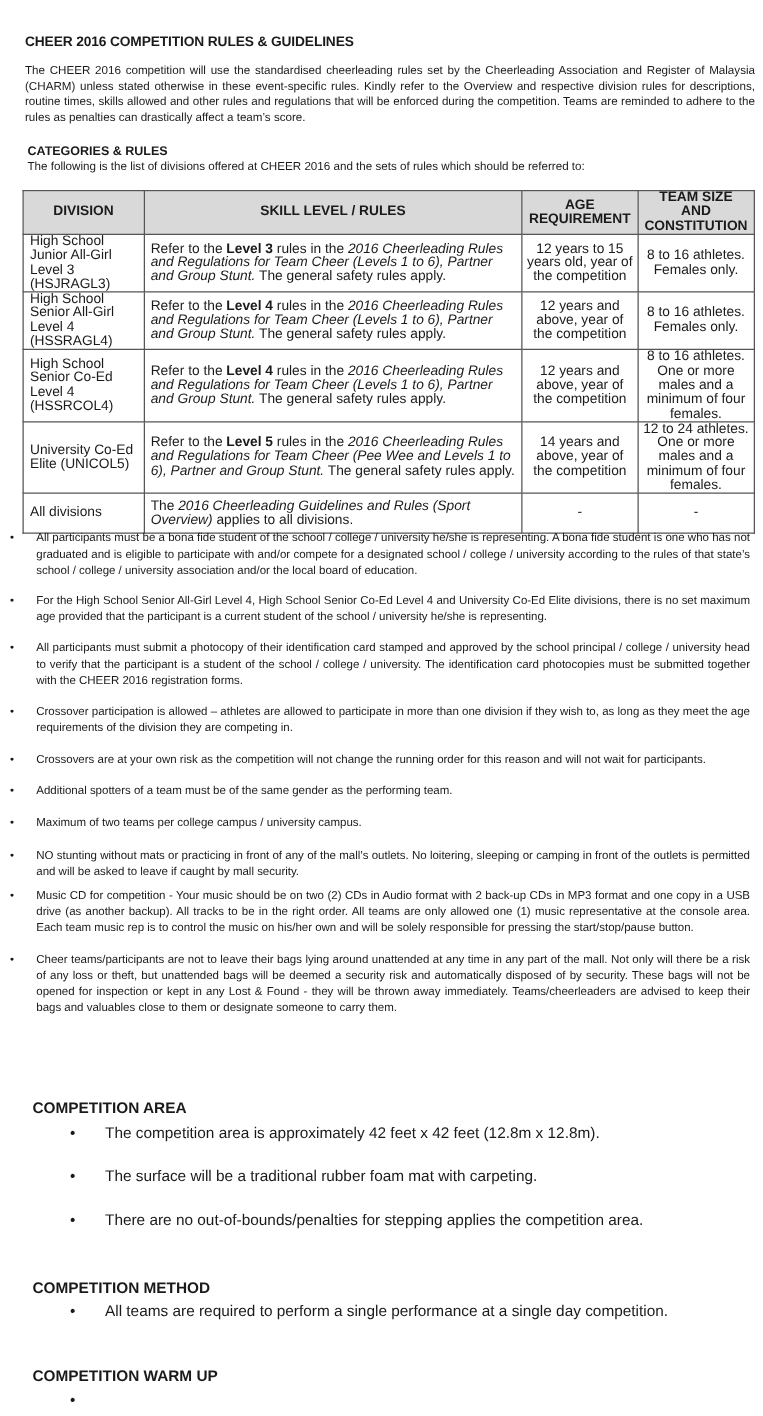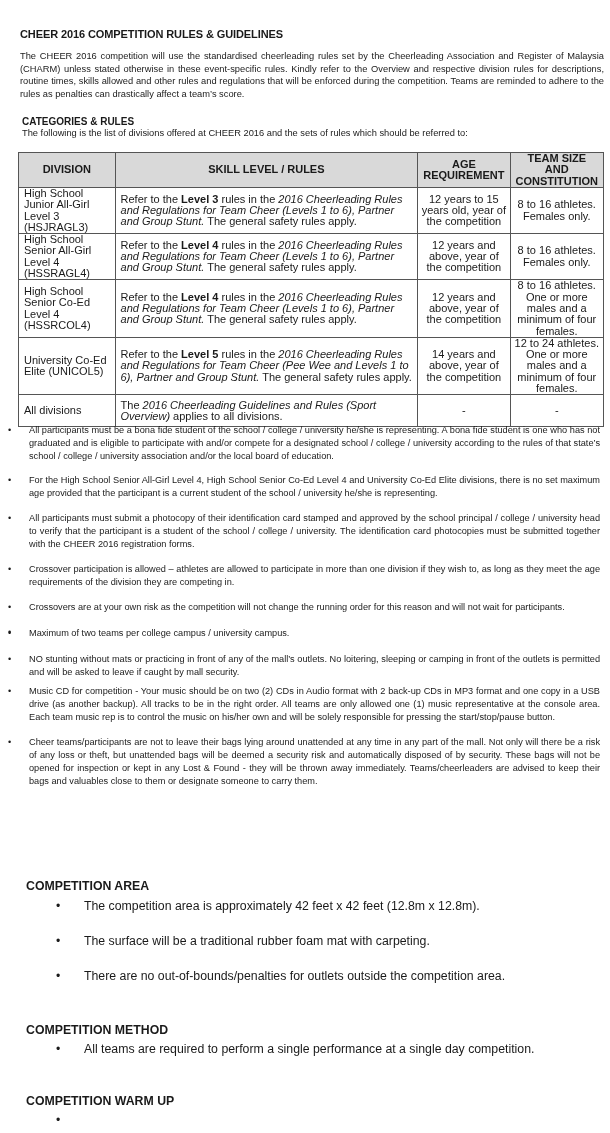--- a/index.html
+++ b/index.html
@@ -88,32 +88,32 @@
     </tr>
   </tbody>
 </table>
 
 <ul class="rules">
   <li style="margin-bottom:11px"><span class="bullet">•</span><span>All participants must be a bona fide student of the school / college / university he/she is representing. A bona fide student is one who has not graduated and is eligible to participate with and/or compete for a designated school / college / university according to the rules of that state’s school / college / university association and/or the local board of education.</span></li>
   <li style="margin-bottom:12px"><span class="bullet">•</span><span>For the High School Senior All-Girl Level 4, High School Senior Co-Ed Level 4 and University Co-Ed Elite divisions, there is no set maximum age provided that the participant is a current student of the school / university he/she is representing.</span></li>
   <li style="margin-bottom:12px"><span class="bullet">•</span><span>All participants must submit a photocopy of their identification card stamped and approved by the school principal / college / university head to verify that the participant is a student of the school / college / university. The identification card photocopies must be submitted together with the CHEER 2016 registration forms.</span></li>
   <li style="margin-bottom:12px"><span class="bullet">•</span><span>Crossover participation is allowed – athletes are allowed to participate in more than one division if they wish to, as long as they meet the age requirements of the division they are competing in.</span></li>
   <li style="margin-bottom:12px"><span class="bullet">•</span><span>Crossovers are at your own risk as the competition will not change the running order for this reason and will not wait for participants.</span></li>
-  <li style="margin-bottom:13px"><span class="bullet">•</span></li>
+  <li style="margin-bottom:13px"><span class="bullet">•</span><span>Additional spotters of a team must be of the same gender as the performing team.</span></li>
   <li style="margin-bottom:13px"><span class="bullet">•</span><span>Maximum of two teams per college campus / university campus.</span></li>
   <li style="margin-bottom:6px"><span class="bullet">•</span><span>NO stunting without mats or practicing in front of any of the mall’s outlets. No loitering, sleeping or camping in front of the outlets is permitted and will be asked to leave if caught by mall security.</span></li>
   <li style="margin-bottom:12px"><span class="bullet">•</span><span>Music CD for competition - Your music should be on two (2) CDs in Audio format with 2 back-up CDs in MP3 format and one copy in a USB drive (as another backup). All tracks to be in the right order. All teams are only allowed one (1) music representative at the console area. Each team music rep is to control the music on his/her own and will be solely responsible for pressing the start/stop/pause button.</span></li>
   <li><span class="bullet">•</span><span>Cheer teams/participants are not to leave their bags lying around unattended at any time in any part of the mall. Not only will there be a risk of any loss or theft, but unattended bags will be deemed a security risk and automatically disposed of by security. These bags will not be opened for inspection or kept in any Lost &amp; Found - they will be thrown away immediately. Teams/cheerleaders are advised to keep their bags and valuables close to them or designate someone to carry them.</span></li>
 </ul>
 
 <div class="abs sec-heading" style="top:879px">COMPETITION AREA</div>
 <ul class="sec" style="top:899px">
   <li style="margin-bottom:21px"><span class="bullet">•</span><span>The competition area is approximately 42 feet x 42 feet (12.8m x 12.8m).</span></li>
   <li style="margin-bottom:21px"><span class="bullet">•</span><span>The surface will be a traditional rubber foam mat with carpeting.</span></li>
-  <li><span class="bullet">•</span><span>There are no out-of-bounds/penalties for outlets outside the competition area.</span></li>
+  <li><span class="bullet">•</span><span>There are no out-of-bounds/penalties for stepping applies the competition area.</span></li>
 </ul>
 
 <div class="abs sec-heading" style="top:1023px">COMPETITION METHOD</div>
 <ul class="sec" style="top:1042px">
   <li><span class="bullet">•</span><span>All teams are required to perform a single performance at a single day competition.</span></li>
 </ul>
 
 <div class="abs sec-heading" style="top:1094px">COMPETITION WARM UP</div>
 <ul class="sec" style="top:1113px">
   <li><span class="bullet">•</span></li>

